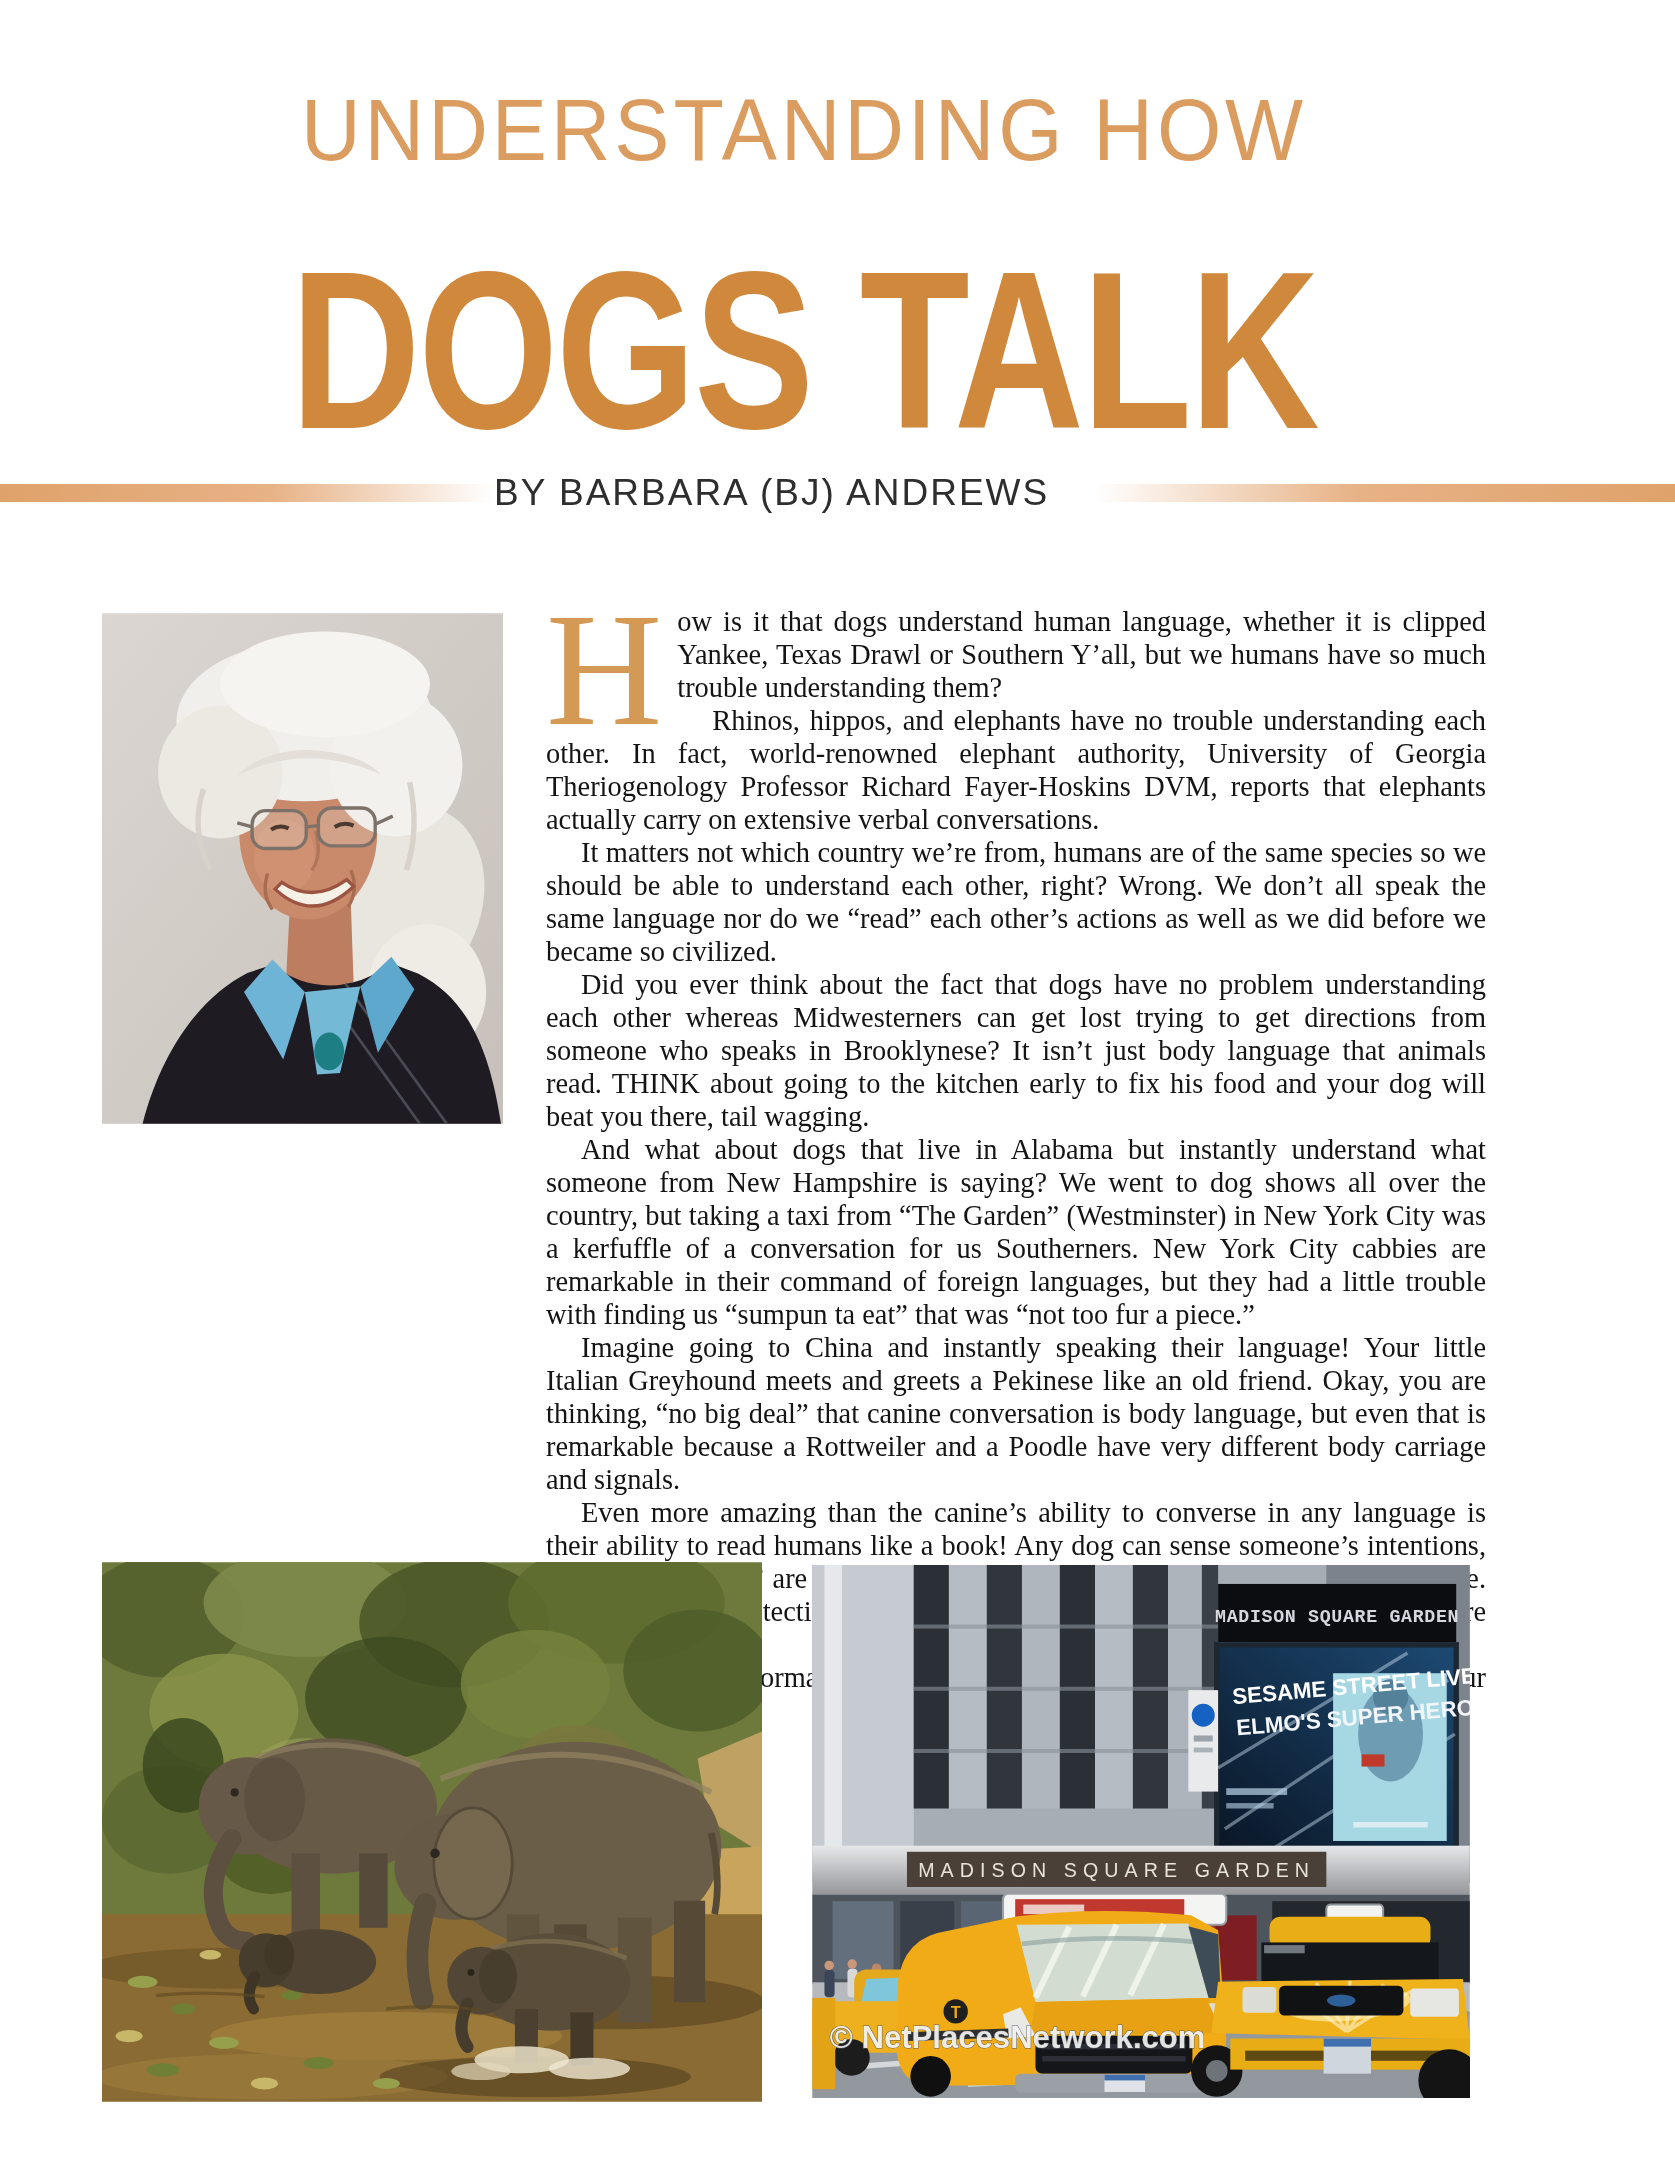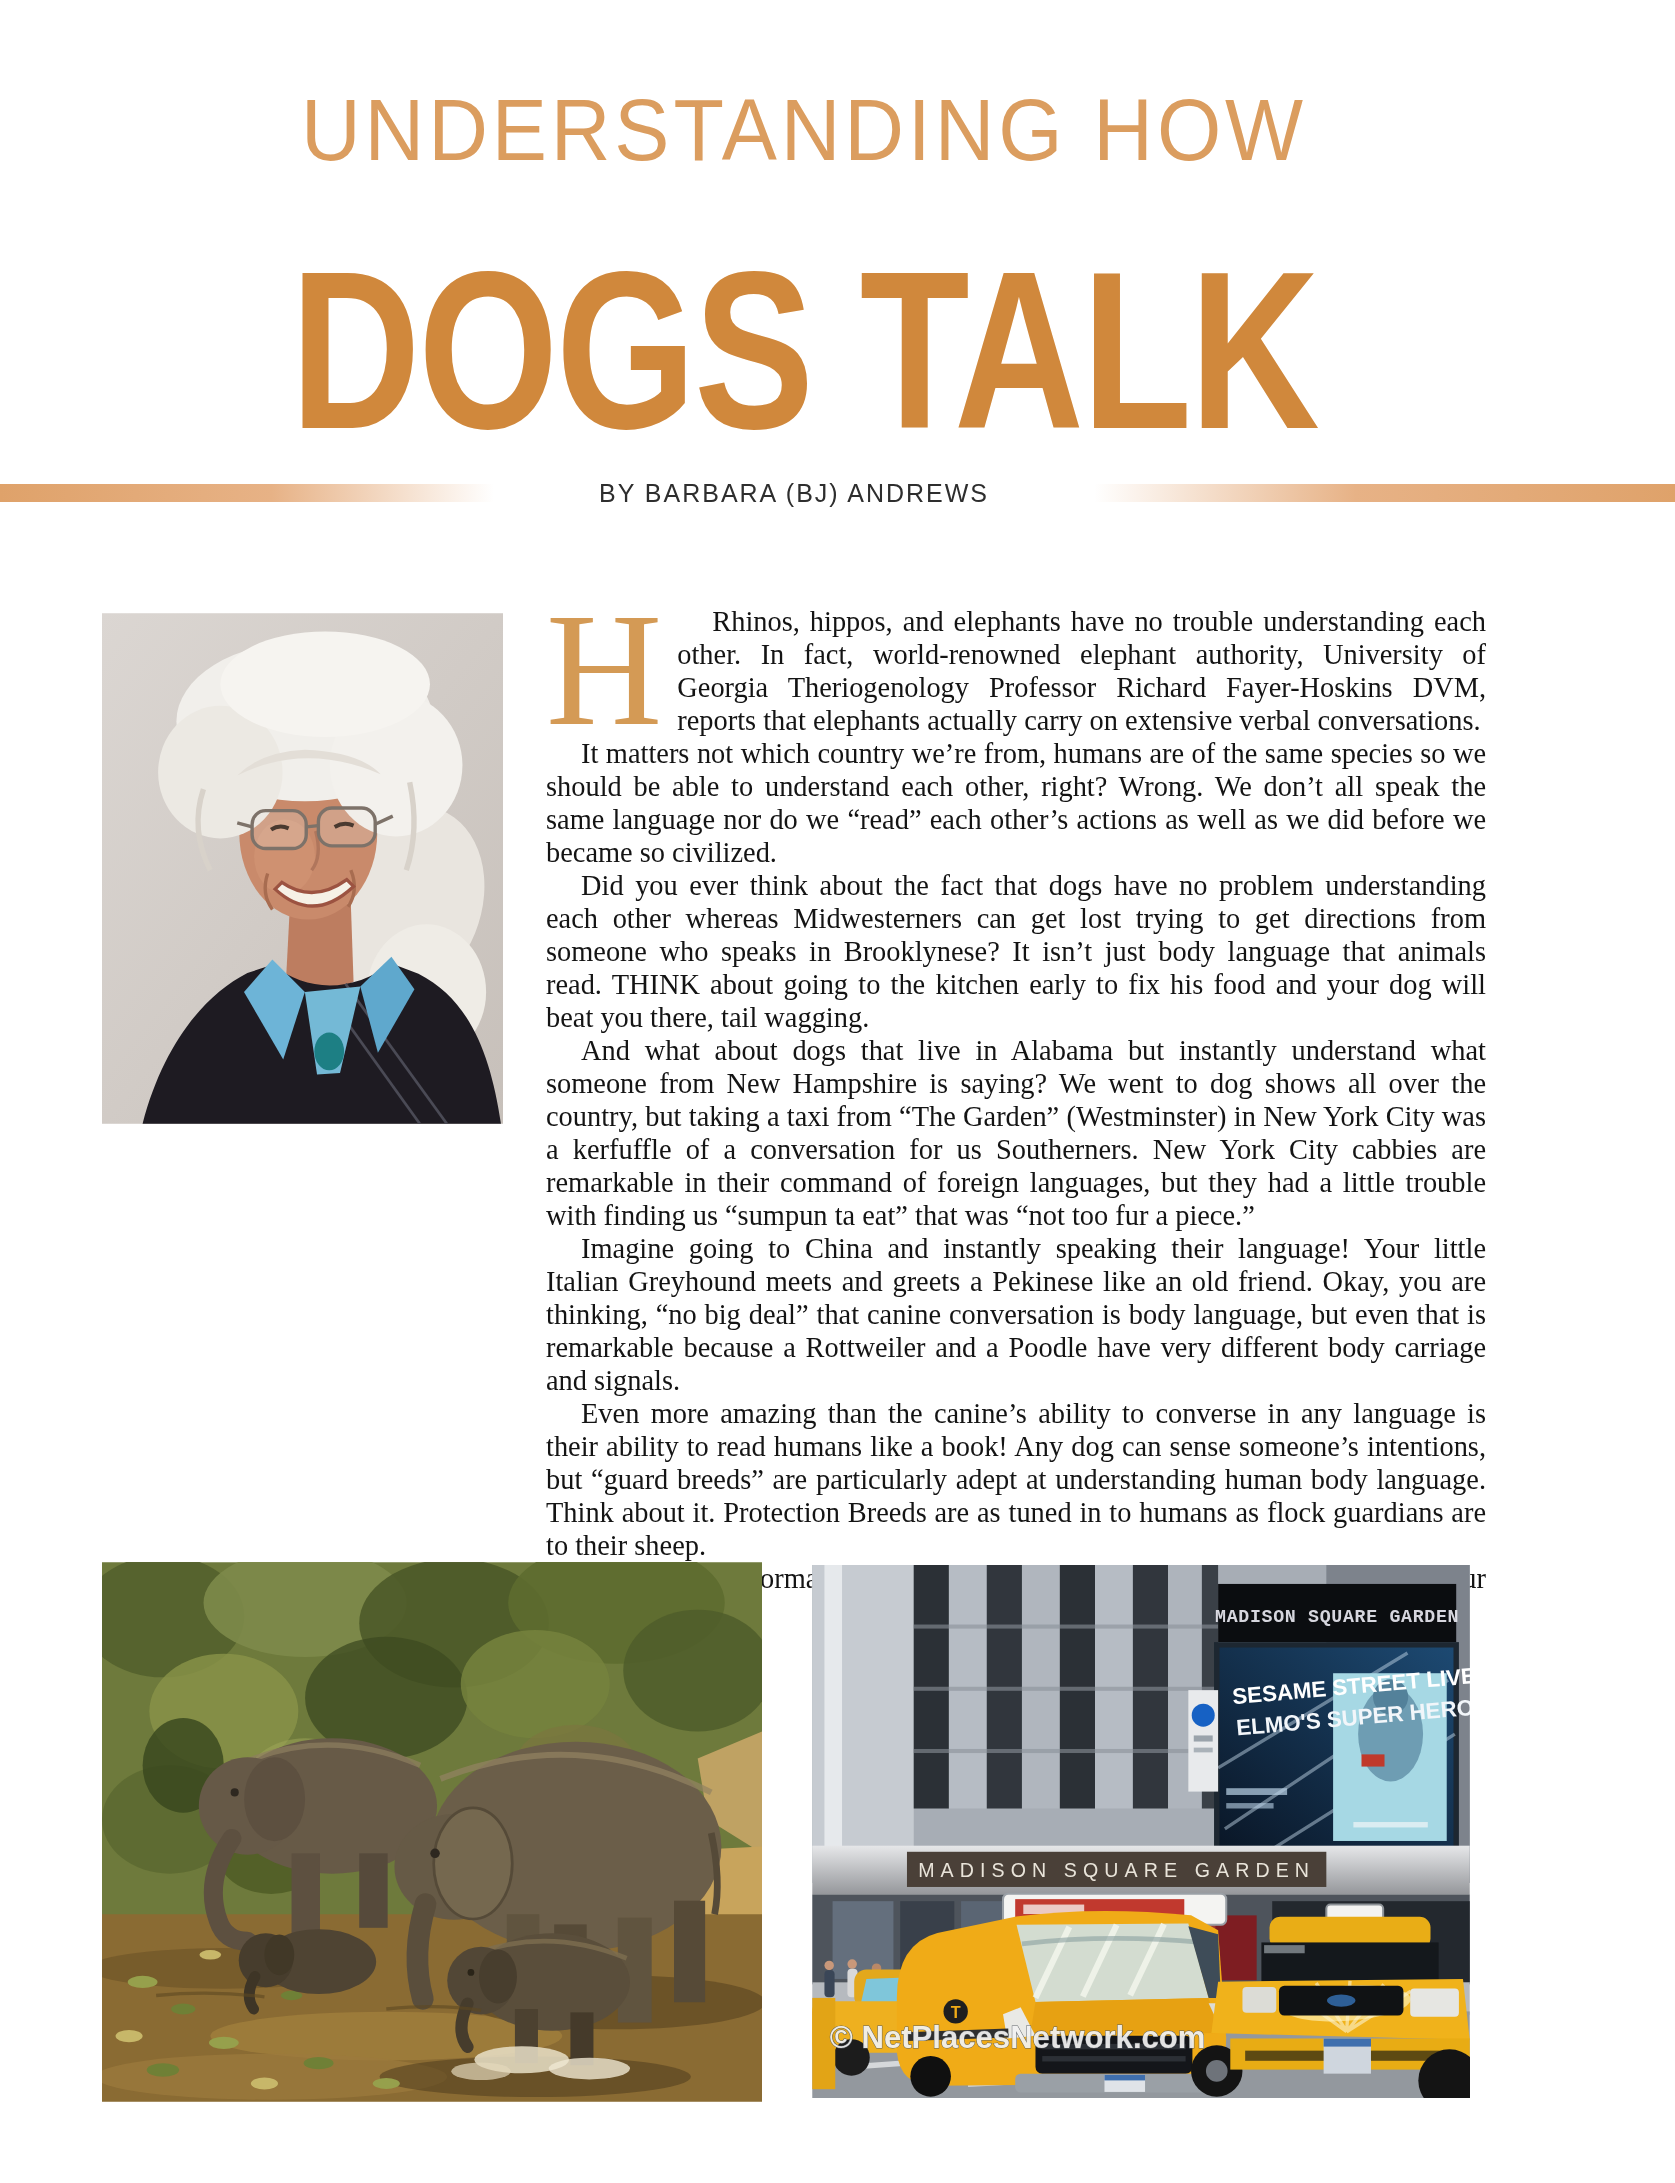--- a/index.html
+++ b/index.html
@@ -16,22 +16,22 @@
     transform:scaleX(.80);transform-origin:center;white-space:nowrap;text-align:center;line-height:1;}
 
   
   .byline-row{position:absolute;left:0;top:474px;width:1676px;height:38px;
     display:flex;align-items:center;}
   .byline-bar{height:17.6px;}
   .byline-bar.left{width:494px;
     background:linear-gradient(to right,#DFA26A 0%,#E7B286 55%,rgba(255,255,255,0) 100%);}
   .byline-bar.right{width:582px;
     background:linear-gradient(to left,#DFA26A 0%,#E7B286 55%,rgba(255,255,255,0) 100%);}
-  .byline-text{flex:1;text-align:center;font-family:"Liberation Sans", sans-serif;
-    font-size:25px;letter-spacing:2px;color:#2e2e2e;white-space:nowrap;}
+  .byline-text{flex:1;text-align:left;font-family:"Liberation Sans", sans-serif;
+    font-size:37px;letter-spacing:2px;color:#2e2e2e;white-space:nowrap;}
 
   
   .body-col{position:absolute;left:546px;top:605px;width:940px;
     font-size:28.4px;line-height:33px;color:#141414;text-align:justify;}
   .body-col p{margin:0;text-indent:35px;}
   .body-col p.first{text-indent:0;}
   .dropcap{float:left;font-size:161px;line-height:116px;padding:6.8px 15px 0 0;
     color:#D49A55;font-family:"Liberation Serif", serif;}
 
   
@@ -102,21 +102,21 @@
       <rect x="320" y="288" width="84" height="56" rx="20" fill="#ece7df" fill-opacity=".25" stroke="#7d7269" stroke-width="5"></rect>
       <path d="M302,316 L320,314" stroke="#7d7269" stroke-width="5" fill="none"></path>
       <path d="M222,316 L200,310 M404,312 L430,300" stroke="#7d7269" stroke-width="5" fill="none"></path>
 
       <path d="M250,320 Q262,312 276,318" stroke="#4a3a30" stroke-width="6" fill="none"></path>
       <path d="M344,316 Q358,308 372,314" stroke="#4a3a30" stroke-width="6" fill="none"></path>
     </svg>
   </div>
 
   <div class="body-col">
-    <p class="first"><span class="dropcap">H</span></p>
+    <p class="first"><span class="dropcap">H</span><span>ow is it that dogs understand human language, whether it is clipped Yankee, Texas Drawl or Southern Y’all, but we humans have so much trouble understanding them?</span></p>
     <p>Rhinos, hippos, and elephants have no trouble understanding each other. In fact, world-renowned elephant authority, University of Georgia Theriogenology Professor Richard Fayer-Hoskins DVM, reports that elephants actually carry on extensive verbal conversations.</p>
     <p>It matters not which country we’re from, humans are of the same species so we should be able to understand each other, right? Wrong. We don’t all speak the same language nor do we “read” each other’s actions as well as we did before we became so civilized.</p>
     <p>Did you ever think about the fact that dogs have no problem understanding each other whereas Midwesterners can get lost trying to get directions from someone who speaks in Brooklynese? It isn’t just body language that animals read. THINK about going to the kitchen early to fix his food and your dog will beat you there, tail wagging.</p>
     <p>And what about dogs that live in Alabama but instantly understand what someone from New Hampshire is saying? We went to dog shows all over the country, but taking a taxi from “The Garden” (Westminster) in New York City was a kerfuffle of a conversation for us Southerners. New York City cabbies are remarkable in their command of foreign languages, but they had a little trouble with finding us “sumpun ta eat” that was “not too fur a piece.”</p>
     <p>Imagine going to China and instantly speaking their language! Your little Italian Greyhound meets and greets a Pekinese like an old friend. Okay, you are thinking, “no big deal” that canine conversation is body language, but even that is remarkable because a Rottweiler and a Poodle have very different body carriage and signals.</p>
     <p>Even more amazing than the canine’s ability to converse in any language is their ability to read humans like a book! Any dog can sense someone’s intentions, but “guard breeds” are particularly adept at understanding human body language. Think about it. Protection Breeds are as tuned in to humans as flock guardians are to their sheep.</p>
     <p>If your dog is normally friendly but takes exception to someone, don’t let your guard down.</p>
   </div>
 
   <div class="photo photo-elephants">

